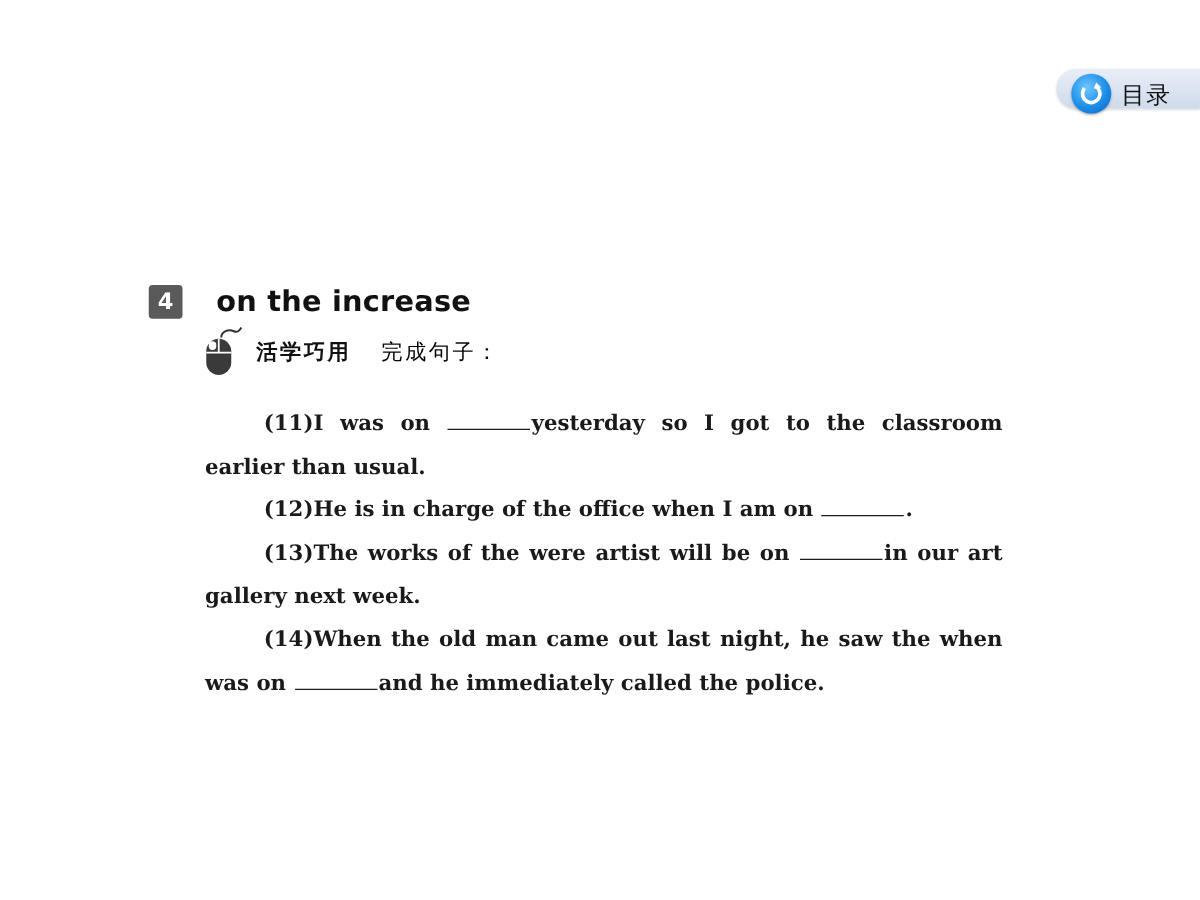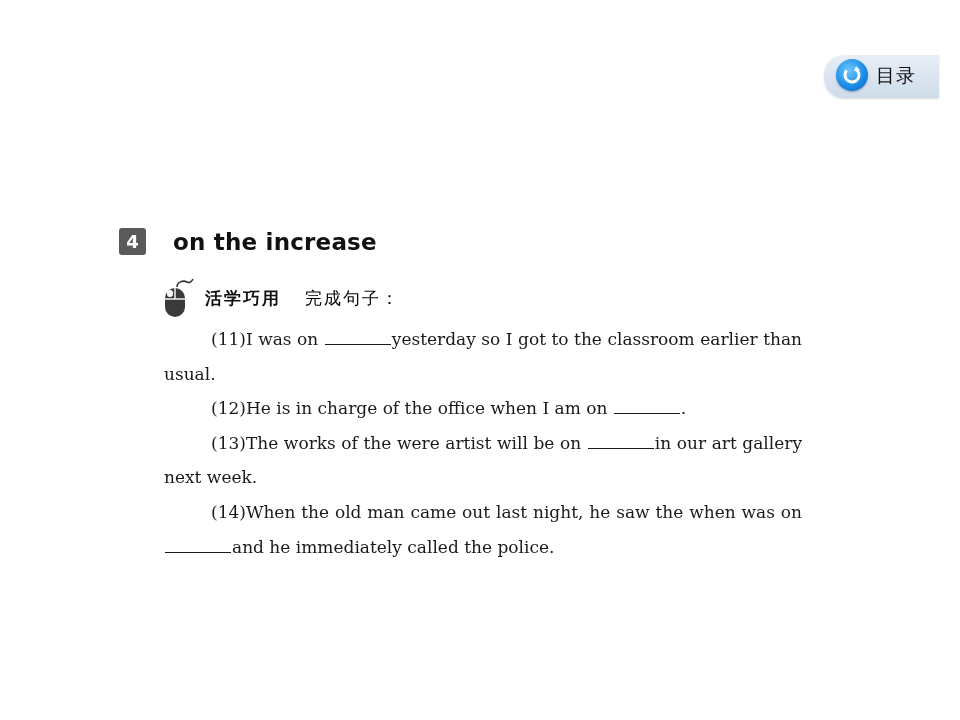--- a/index.html
+++ b/index.html
@@ -12,24 +12,24 @@
     }
     body {
       position: relative;
       font-family: "DejaVu Serif", "Liberation Serif", serif;
       color: #1a1a1a;
     }
 
     
     .toc-button {
       position: absolute;
-      left: 824px;
+      left: 845px;
       top: 55px;
       width: 115px;
-      height: 43px;
+      height: 32px;
       background: linear-gradient(to bottom, #e8eef7 0%, #cfdbea 100%);
       border-radius: 20px 0 0 20px;
       box-shadow: 0 1px 2px rgba(0,0,0,0.15);
       display: flex;
       align-items: center;
       cursor: pointer;
     }
     .toc-icon {
       position: absolute;
       left: 12px;
@@ -80,21 +80,21 @@
       font-weight: bold;
       font-size: 23px;
       color: #111;
       letter-spacing: 0.2px;
     }
 
     
     .practice-row {
       position: absolute;
       left: 163px;
-      top: 278px;
+      top: 261px;
       display: flex;
       align-items: center;
       height: 40px;
     }
     .mouse-icon {
       width: 32px;
       height: 40px;
       position: relative;
     }
     .practice-label {
@@ -122,20 +122,21 @@
       font-family: "DejaVu Serif", "Liberation Serif", serif;
       font-size: 17px;
       line-height: 34.6px;
       color: #1a1a1a;
     }
     .item {
       text-align: justify;
       text-align-last: left;
       text-indent: 47px;
       margin: 0;
+      font-weight: bold;
     }
     .item-num {
       letter-spacing: 0;
     }
     .blank {
       display: inline-block;
       width: 66px;
       border-bottom: 1px solid #1a1a1a;
       height: 1em;
       vertical-align: baseline;

